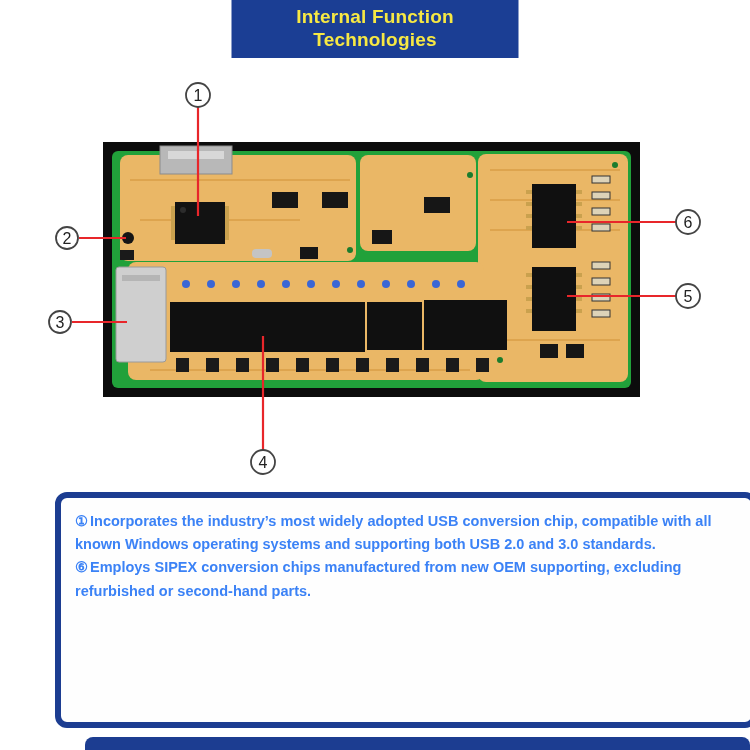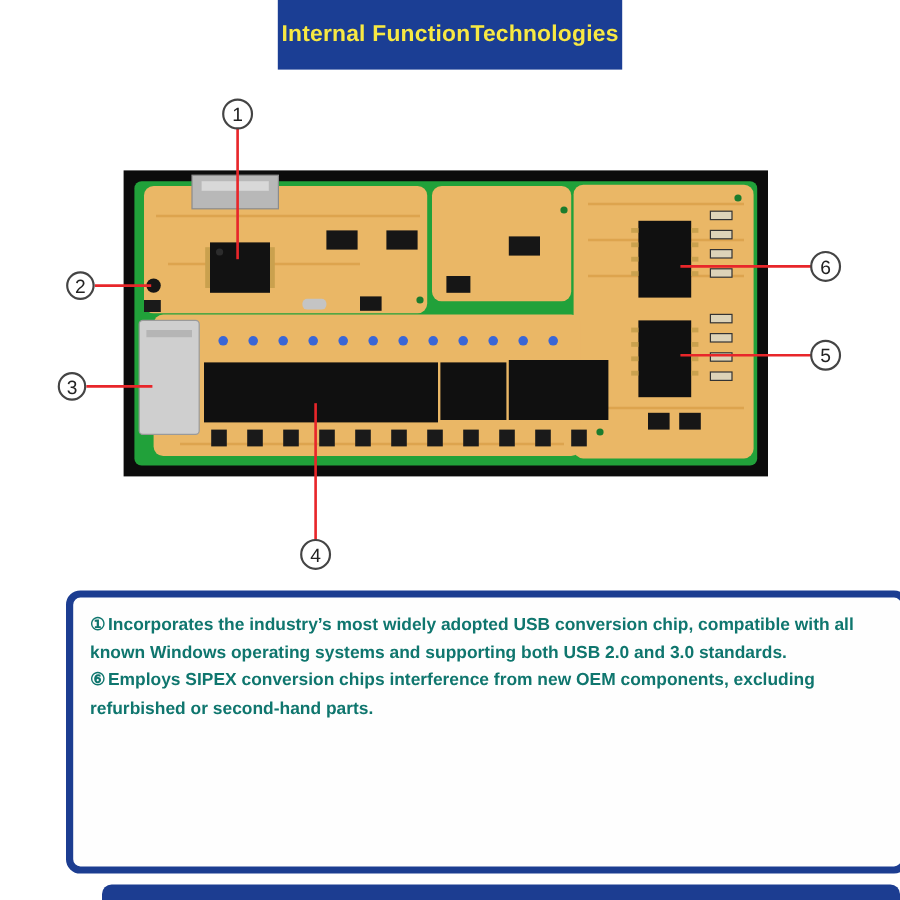--- a/index.html
+++ b/index.html
@@ -10,21 +10,21 @@
     overflow: hidden;
     font-family: "Liberation Sans", sans-serif;
   }
   .banner {
     position: absolute;
     left: 50%; top: 0;
     transform: translateX(-50%);
     width: 287px; height: 58px;
     background: #1b3e94;
     color: #f7e843;
-    display: flex; flex-direction: row;
+    display: flex; flex-direction: column;
     align-items: center; justify-content: center;
     text-align: left;
     font-weight: bold;
     font-size: 19px;
     line-height: 1.2;
     letter-spacing: .2px;
     z-index: 3;
   }
   .diagram-wrap {
     position: absolute;
@@ -37,21 +37,21 @@
     left: 55px; top: 492px;
     width: 702px;
     min-height: 236px;
     background: #fefefe;
     border: 6px solid #1c3d91;
     border-radius: 12px;
     padding: 12px 8px 12px 14px;
     z-index: 2;
   }
   .feature-box p {
-    color: #0f766e;
+    color: #3b82f6;
     font-size: 14.5px;
     font-weight: 600;
     line-height: 1.6;
   }
   .feature-box p .num { margin-right: 2px; }
   .bottom-bar {
     position: absolute;
     left: 85px; top: 737px;
     width: 665px; height: 13px;
     background: #1c3d91;
@@ -231,16 +231,16 @@
     </g>
     <g>
       <circle cx="688" cy="222" r="12" fill="#fff" stroke="#444" stroke-width="1.8"></circle>
       <text class="callout-num" x="688" y="228" text-anchor="middle">6</text>
     </g>
   </svg>
 </div>
 
 <div class="feature-box">
   <p><span class="num">①</span><span>Incorporates the industry’s most widely adopted USB conversion chip, compatible with all known Windows operating systems and supporting both USB 2.0 and 3.0 standards.</span></p>
-  <p><span class="num">⑥</span><span>Employs SIPEX conversion chips interference from new OEM components, excluding refurbished or second-hand parts.</span></p>
+  <p><span class="num">⑥</span><span>Employs SIPEX conversion chips manufactured from new OEM supporting, excluding refurbished or second-hand parts.</span></p>
 </div>
 
 <div class="bottom-bar"></div>
 
 </body></html>

